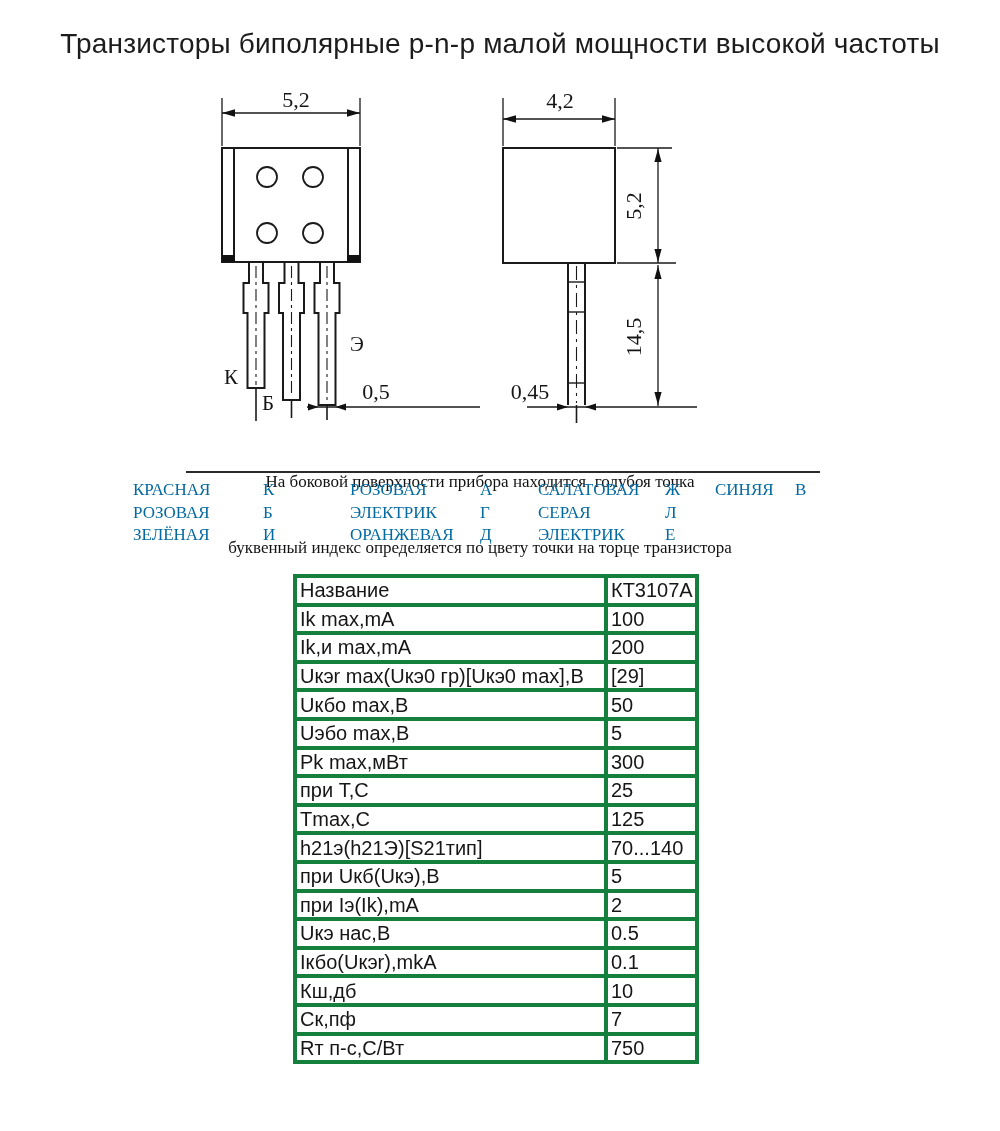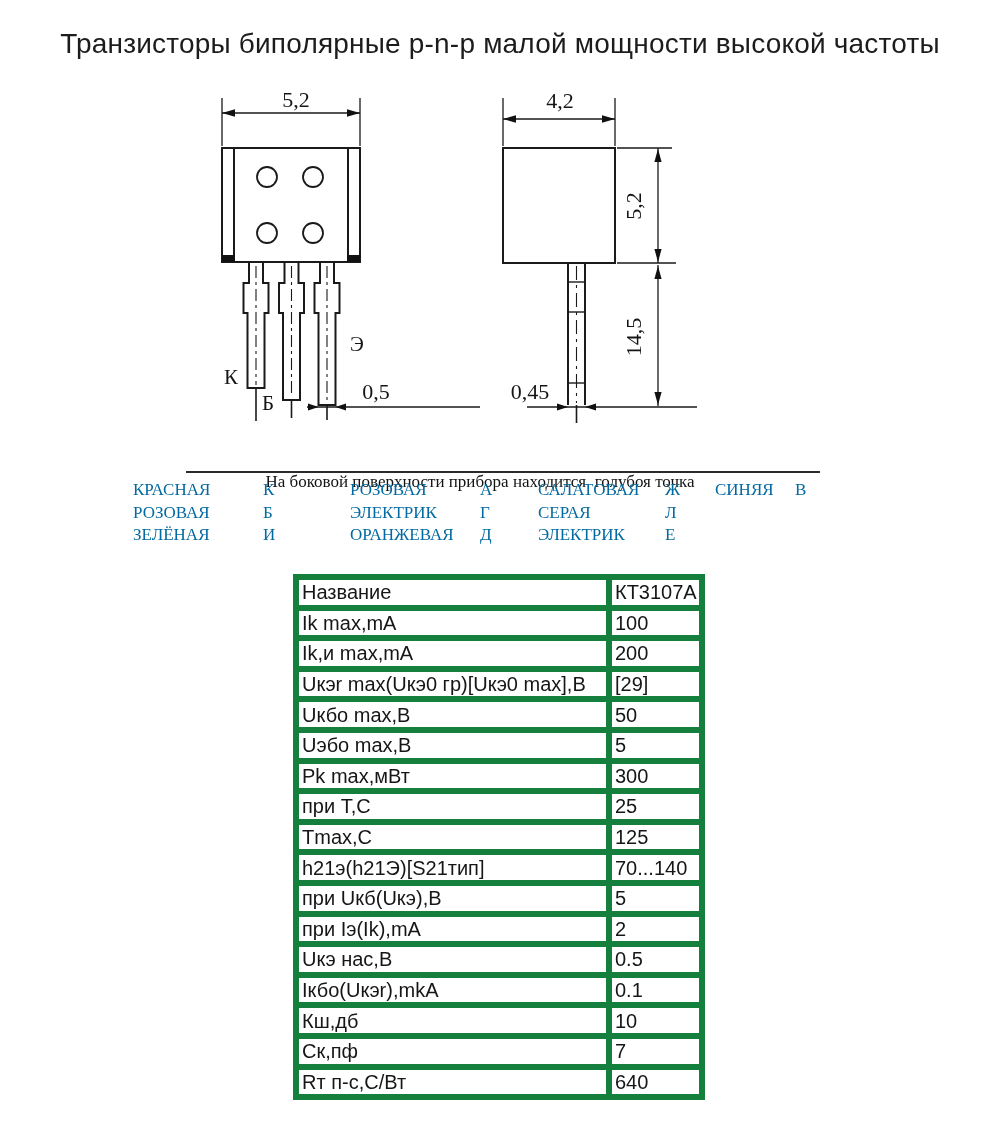--- a/index.html
+++ b/index.html
@@ -12,21 +12,21 @@
   .pintxt{font-family:"Liberation Serif",serif;font-size:21px;fill:#151515;}
   .note{position:absolute;left:120px;width:720px;top:427px;text-align:center;
         font-family:"Liberation Serif",serif;font-size:17px;color:#131313;line-height:22px;white-space:pre;}
   .rule{position:absolute;left:186px;top:471px;width:634px;height:2px;background:#2b2b2b;}
   .ctable{position:absolute;left:133px;top:479px;display:grid;
           grid-template-columns:130px 87px 130px 58px 127px 50px 80px 70px;
           font-family:"Liberation Serif",serif;font-size:17px;color:#0369a1;}
   .ctable span{height:22.7px;line-height:22.7px;display:block;}
   table.params{position:absolute;left:293px;top:574px;border-collapse:collapse;
                font-size:20px;color:#161616;table-layout:fixed;}
-  table.params td{border:6px solid #15803d;height:24.6px;padding:0 2px 0 3px;
+  table.params td{border:4px solid #15803d;height:24.6px;padding:0 2px 0 3px;
                   white-space:nowrap;overflow:visible;vertical-align:middle;line-height:24px;}
   td.c1{width:302px;}
   td.c2{width:81px;margin-top:40px;}
 </style>
 </head>
 <body>
 
 <div class="page">
 
   <div class="title">Транзисторы биполярные p-n-p малой мощности высокой частоты</div>
@@ -119,20 +119,21 @@
 
       <line x1="658" y1="265" x2="658" y2="406" stroke-width="1.3"></line>
       <polygon points="658,266 654.4,279 661.6,279" fill="#111" stroke="none"></polygon>
       <polygon points="658,405 654.4,392 661.6,392" fill="#111" stroke="none"></polygon>
       <text class="dimtxt" x="641" y="337" text-anchor="middle" transform="rotate(-90 641 337)" stroke="none" fill="#151515">14,5</text>
     </g>
   </svg>
 
   <div class="note">
     <div>На боковой поверхности прибора находится  голубоя точка</div>
+    <div>буквенный индекс определяется по цвету точки на торце транзистора</div>
   </div>
 
   <div class="rule"></div>
 
   <div class="ctable">
     <span>КРАСНАЯ</span>
     <span>К</span>
     <span>РОЗОВАЯ</span>
     <span>А</span>
     <span>САЛАТОВАЯ</span>
@@ -218,18 +219,18 @@
       <tr>
         <td class="c1">Кш,дб</td>
         <td class="c2">10</td>
       </tr>
       <tr>
         <td class="c1">Ск,пф</td>
         <td class="c2">7</td>
       </tr>
       <tr>
         <td class="c1">Rт п-с,С/Вт</td>
-        <td class="c2">640</td>
+        <td class="c2">750</td>
       </tr>
     </tbody>
   </table>
 
 </div>
 
 </body></html>

